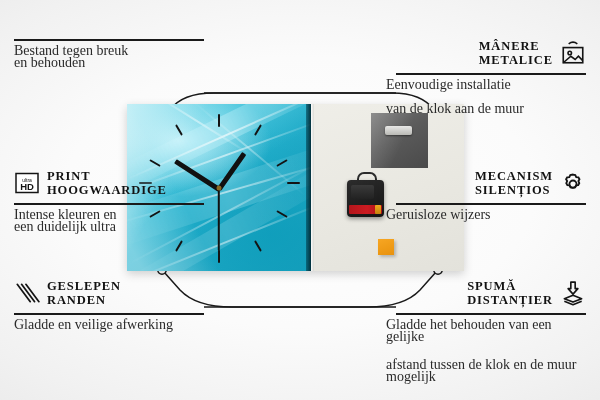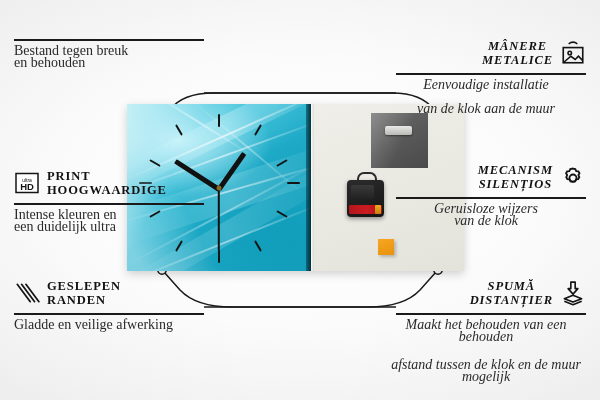--- a/index.html
+++ b/index.html
@@ -63,21 +63,21 @@
   .mech-label{position:absolute;left:2px;bottom:3px;width:33px;height:9px;border-radius:1px;
     background:linear-gradient(90deg,#b3161c 0%,#cc1b21 55%,#a91116 100%);}
   .mech-batt{position:absolute;right:3px;bottom:3px;width:6px;height:9px;border-radius:1px;
     background:linear-gradient(180deg,#f0a81e,#c4820d);}
   .foam{position:absolute;left:67px;top:135px;width:16px;height:16px;
     background:linear-gradient(160deg,#f7a623,#e8920d);box-shadow:2px 2px 3px rgba(0,0,0,.22);}
 
   
   .callout{position:absolute;width:200px;}
   .callout.left{text-align:left;}
-  .callout.right{text-align:center;font-style:italic;}
+  .callout.right{text-align:left;}
   .head{display:flex;align-items:center;gap:7px;min-height:34px;}
   .callout.right .head{flex-direction:row-reverse;}
   .title{
     font-size:12.5px;line-height:14px;letter-spacing:.9px;color:#121212;
     font-weight:700;text-transform:uppercase;font-family:"Liberation Serif",serif;
   }
   .rule{height:1.6px;background:#1a1a1a;margin-top:3px;}
   .desc{
     font-size:14px;line-height:12px;color:#2a2a2a;margin-top:4px;
     font-family:"Liberation Serif",serif;
@@ -86,21 +86,21 @@
   .ico svg{display:block;width:26px;height:26px;}
 
   .c1{left:14px;top:36px;}
   .c1 .rule{width:190px;}
   .c2{left:14px;top:166px;}
   .c2 .rule{width:190px;}
   .c3{left:14px;top:276px;}
   .c3 .rule{width:190px;}
   .c4{right:14px;top:36px;}
   .c4 .rule{width:190px;margin-left:auto;}
-  .c5{right:14px;top:160px;}
+  .c5{right:14px;top:166px;}
   .c5 .rule{width:190px;margin-left:auto;}
   .c6{right:14px;top:276px;}
   .c6 .rule{width:190px;margin-left:auto;}
 
   .leader{position:absolute;inset:0;pointer-events:none;}
 </style>
 </head>
 <body>
 
 <div class="stage">
@@ -248,35 +248,34 @@
           <circle cx="12" cy="13" r="3.3"></circle>
         </svg>
       </span>
       <div>
         <div class="title">MECANISM</div>
         <div class="title">SILENȚIOS</div>
       </div>
     </div>
     <div class="rule"></div>
     <div class="desc">Geruisloze wijzers</div>
-    <div class="desc" style="margin-top:0">van de klok</div>
   </div>
 
   <div class="callout right c6">
     <div class="head">
       <span class="ico">
         <svg viewBox="0 0 24 24" fill="none" stroke="#141414" stroke-width="1.5" stroke-linejoin="round">
           <path d="M10 2h4v6h2.5L12 13 7.5 8H10z"></path>
           <path d="M12 14l8 3.2-8 3.2-8-3.2z"></path>
           <path d="M4 19.6l8 3.2 8-3.2"></path>
         </svg>
       </span>
       <div>
         <div class="title">SPUMĂ</div>
         <div class="title">DISTANȚIER</div>
       </div>
     </div>
     <div class="rule"></div>
-    <div class="desc">Maakt het behouden van een behouden</div>
+    <div class="desc">Gladde het behouden van een gelijke</div>
     <div class="desc" style="margin-top:16px">afstand tussen de klok en de muur mogelijk</div>
   </div>
 
 </div>
 
 </body></html>

